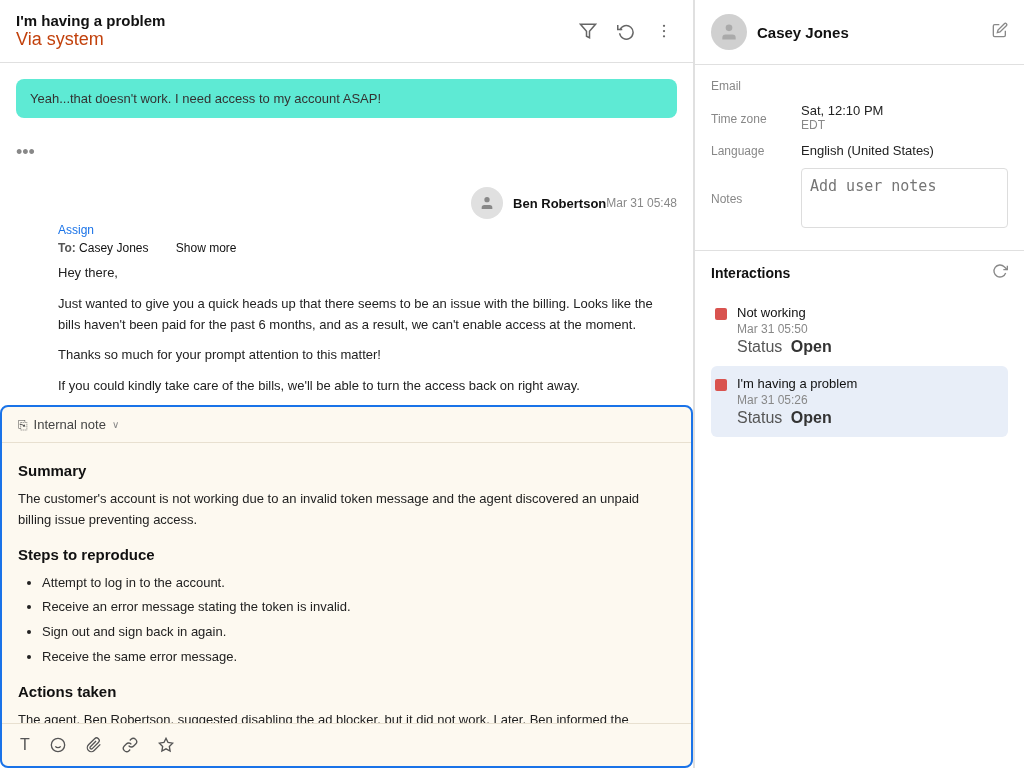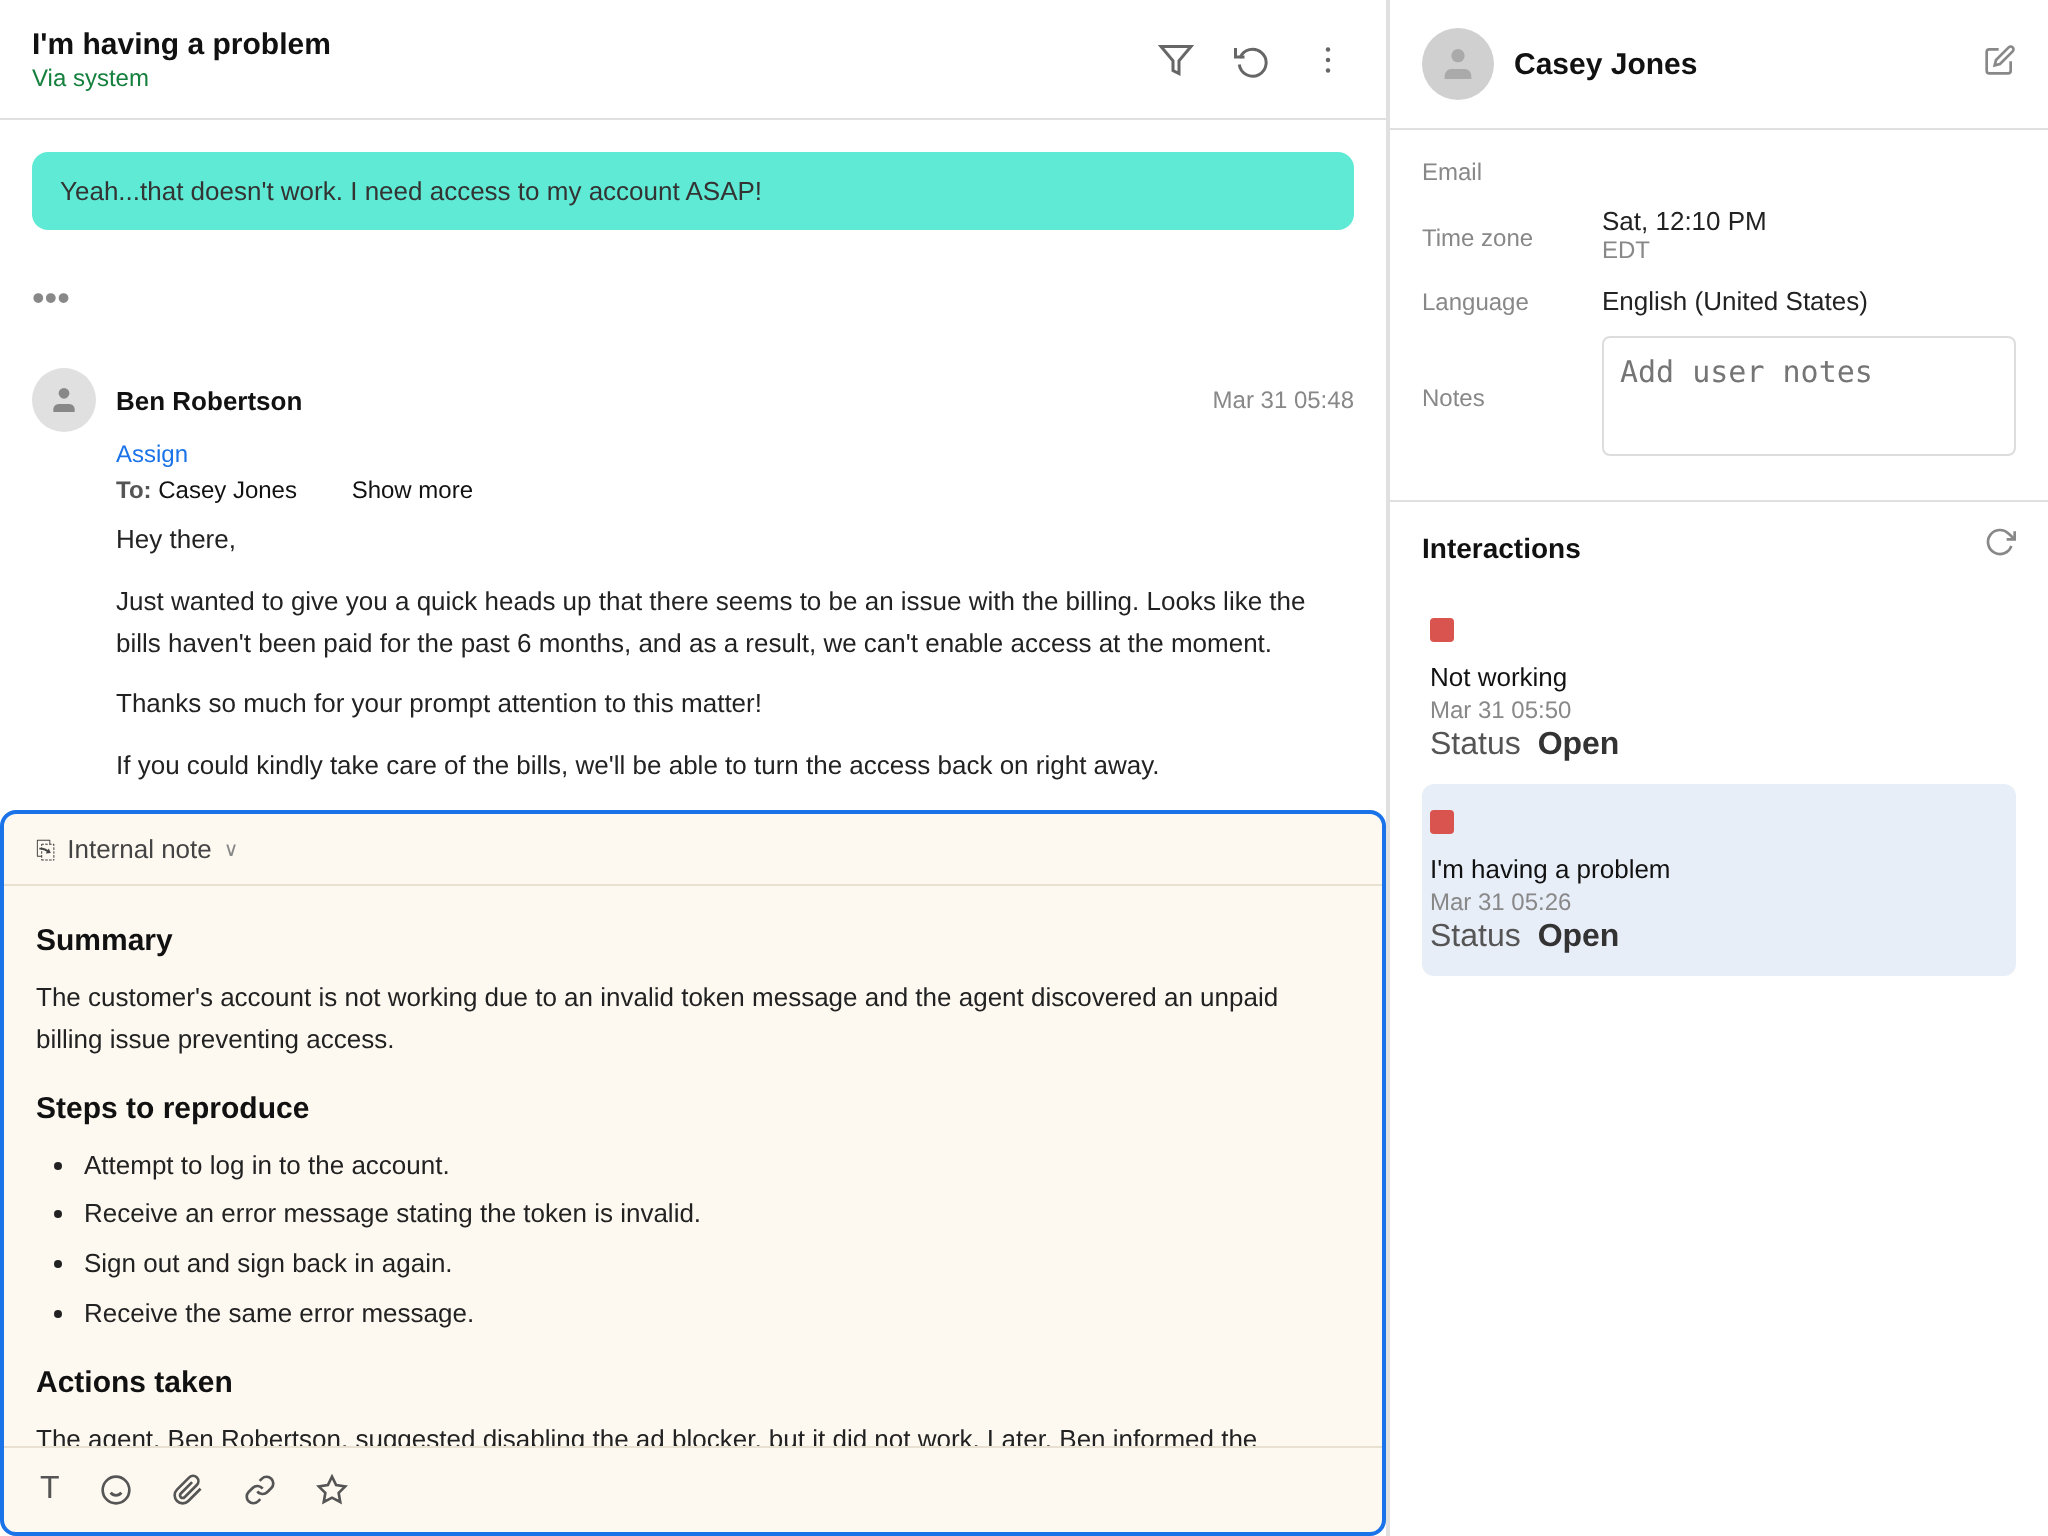--- a/index.html
+++ b/index.html
@@ -23,22 +23,22 @@
       align-items: center;
       justify-content: space-between;
       min-height: 60px;
     }
     .chat-header-left h2 {
       font-size: 15px;
       font-weight: 600;
       color: #111;
     }
     .chat-header-left span {
-      font-size: 12px;
-      color: #15803d;
+      font-size: 18px;
+      color: #c2410c;
     }
     .chat-header-actions {
       display: flex;
       gap: 12px;
       align-items: center;
     }
     .icon-btn {
       background: none;
       border: none;
       cursor: pointer;
@@ -74,23 +74,22 @@
     .typing-indicator {
       color: #888;
       font-size: 18px;
       padding: 8px 0;
       margin-bottom: 16px;
     }
 
     .message-header {
       display: flex;
       align-items: center;
-      justify-content: space-between;
+      justify-content: flex-end;
       margin-bottom: 4px;
-      gap: 36px;
     }
 
     .message-sender-info {
       display: flex;
       align-items: center;
       gap: 10px;
     }
 
     .avatar-circle {
       width: 32px;
@@ -338,21 +337,20 @@
 
     .interaction-item {
       display: flex;
       align-items: flex-start;
       gap: 10px;
       padding: 10px 0;
       cursor: pointer;
       border-radius: 6px;
       padding-left: 4px;
       padding-right: 4px;
-      flex-direction: column;
     }
     .interaction-item.active {
       background: #e8eef8;
     }
     .interaction-dot {
       width: 12px;
       height: 12px;
       border-radius: 2px;
       background: #d9534f;
       flex-shrink: 0;

